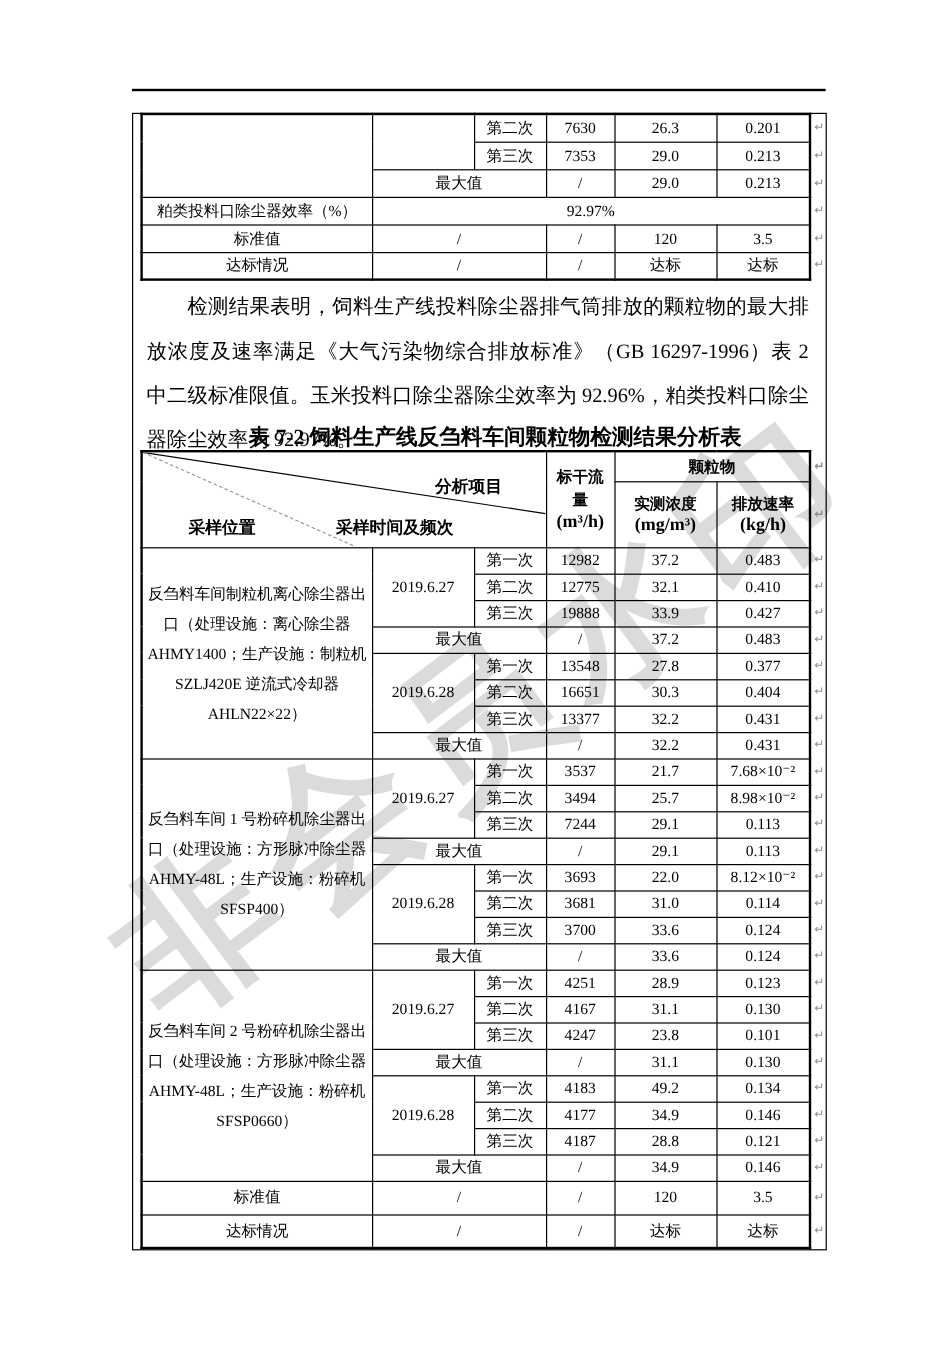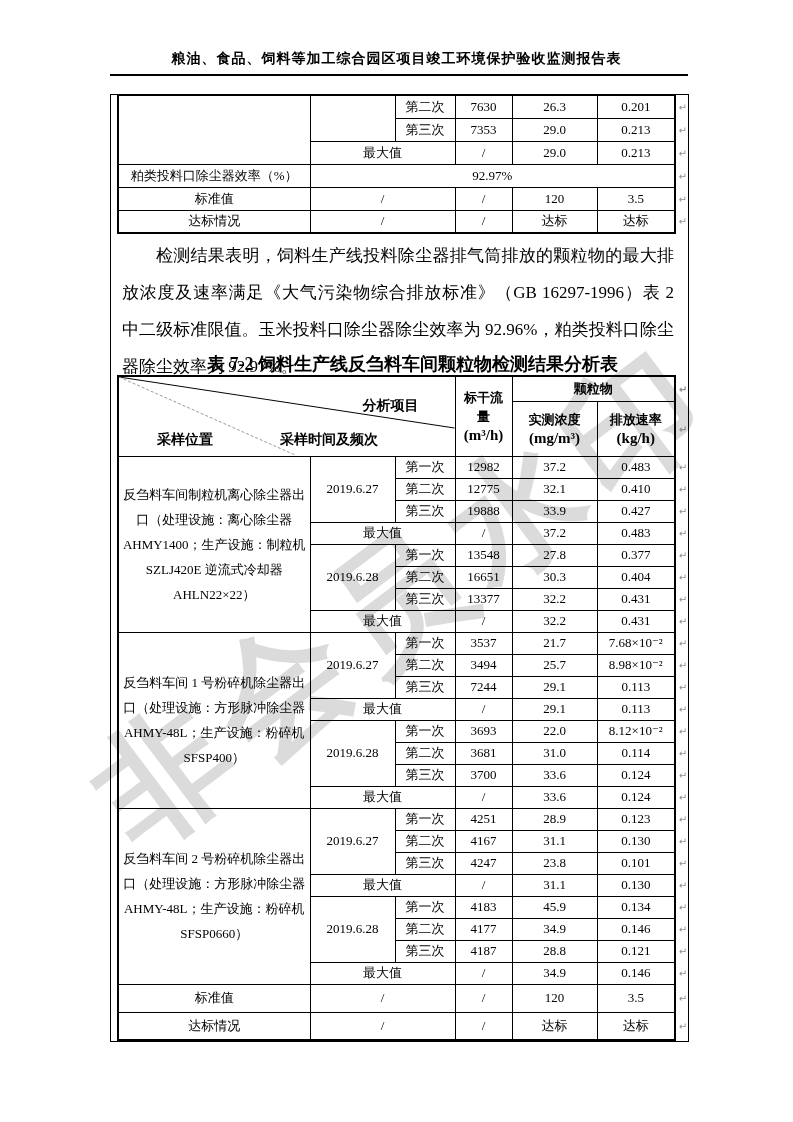--- a/index.html
+++ b/index.html
@@ -37,21 +37,20 @@
             font-size:18px;font-weight:bold;}
   #page-num{position:absolute;top:1048px;left:0;width:100%;text-align:center;font-size:13px;}
 </style>
 </head>
 <body>
 
 <div id="page">
 
   <div id="watermark">非会员水印</div>
 
-  <div id="doc-header">粮油、食品、饲料等加工综合园区项目竣工环境保护验收监测报告表</div>
   <div id="header-rule"></div>
   <div id="frame"></div>
 
   <table class="doc-table" id="t1" style="left:117px;top:94px;width:558px;">
     <colgroup>
         <col style="width:192px">
         <col style="width:85px">
         <col style="width:60px">
               <col style="width:57px">
         <col style="width:85px">
@@ -268,21 +267,21 @@
     <tr class="r22">
       <td colspan="2" class="cn">最大值</td>
       <td>/</td>
       <td>31.1</td>
       <td class="end">0.130</td>
     </tr>
     <tr class="r22">
       <td rowspan="3">2019.6.28</td>
       <td class="cn">第一次</td>
       <td>4183</td>
-      <td>45.9</td>
+      <td>49.2</td>
       <td class="end">0.134</td>
     </tr>
     <tr class="r22">
       <td class="cn">第二次</td>
       <td>4177</td>
       <td>34.9</td>
       <td class="end">0.146</td>
     </tr>
     <tr class="r22">
       <td class="cn">第三次</td>

